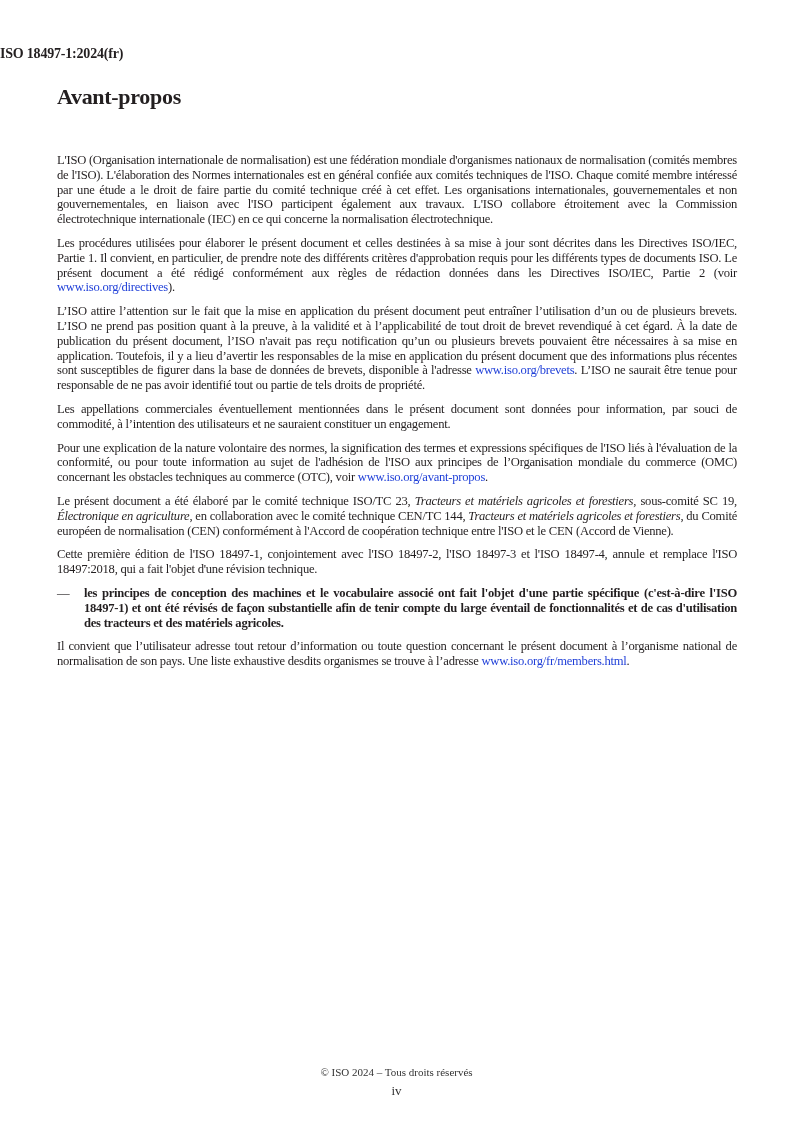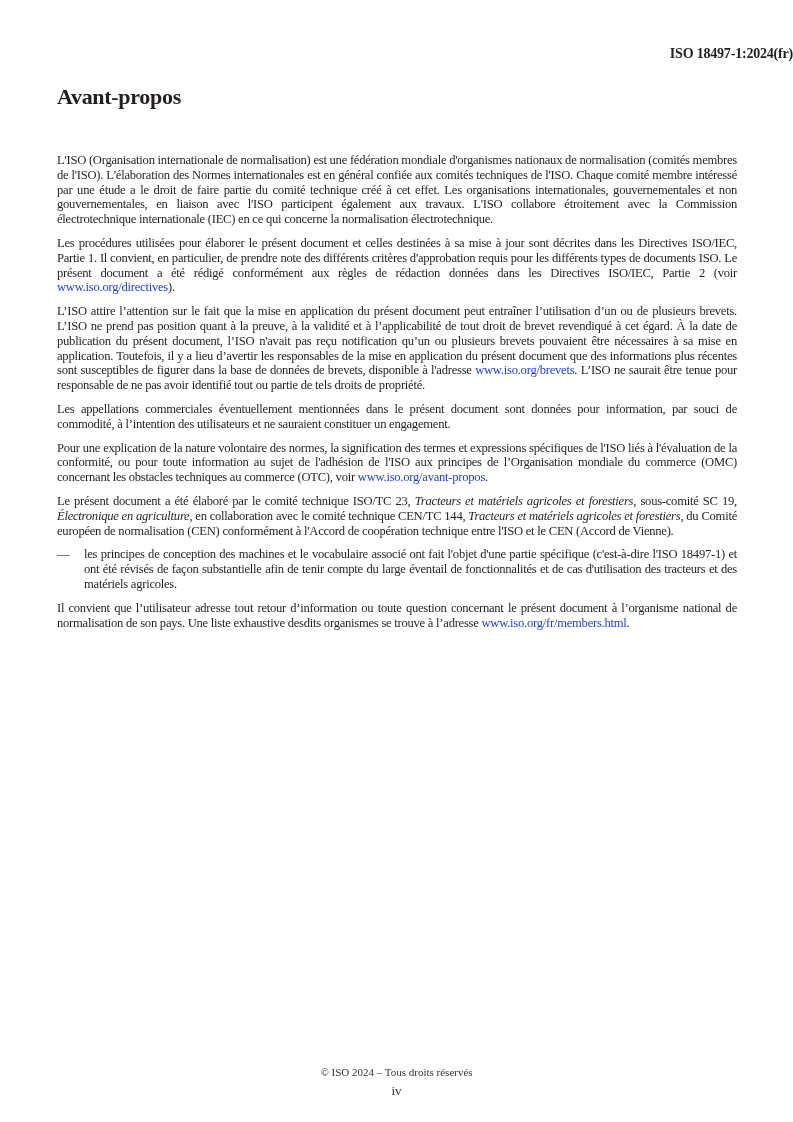--- a/index.html
+++ b/index.html
@@ -1,26 +1,26 @@
 <!DOCTYPE html>
 <html><head>
   <meta charset="utf-8">
   <style>
     html, body { margin: 0; padding: 0; background: #ffffff; }
     body { width: 793px; height: 1122px; position: relative; overflow: hidden;
            font-family: "Liberation Serif", "DejaVu Serif", serif; color: #231f20; }
-    .header { position: absolute; top: 46px; left: 0; width: 793px; text-align: right;
+    .header { position: absolute; top: 46px; left: 0; width: 793px; text-align: left;
               font-weight: bold; font-size: 14px; letter-spacing: -0.2px; }
     .title { position: absolute; top: 84px; left: 57px; font-size: 22px; font-weight: bold; margin: 0; letter-spacing: -0.3px; }
     .content { position: absolute; top: 129px; left: 57px; width: 680px; font-size: 12.6px; line-height: 14.8px; margin-top: 24px; }
     .content p { margin: 0 0 9px 0; text-align: justify; letter-spacing: -0.25px; }
     a.link { color: #1f3fd8; }
     .dash-item { display: flex; margin: 0 0 9px 0; }
     .dash { width: 27px; flex: none; }
-    .dash-text { flex: 1; text-align: justify; letter-spacing: -0.25px; }
+    .dash-text { flex: 1; text-align: justify; letter-spacing: -0.25px; font-weight: bold; }
     .footer { position: absolute; top: 1066px; left: 0; width: 793px; text-align: center; font-size: 11px; color: #333; }
     .page-num { position: absolute; top: 1083px; left: 0; width: 793px; text-align: center; font-size: 13px; color: #333; }
   </style>
 </head>
 <body>
 
 <div class="header">ISO 18497-1:2024(fr)</div>
 
 <h1 class="title">Avant-propos</h1>
 
@@ -30,20 +30,21 @@
   <p><span>Les procédures utilisées pour élaborer le présent document et celles destinées à sa mise à jour sont décrites dans les Directives ISO/IEC, Partie 1. Il convient, en particulier, de prendre note des différents critères d'approbation requis pour les différents types de documents ISO. Le présent document a été rédigé conformément aux règles de rédaction données dans les Directives ISO/IEC, Partie 2 (voir </span><a class="link">www.iso.org/directives</a><span>).</span></p>
 
   <p><span>L’ISO attire l’attention sur le fait que la mise en application du présent document peut entraîner l’utilisation d’un ou de plusieurs brevets. L’ISO ne prend pas position quant à la preuve, à la validité et à l’applicabilité de tout droit de brevet revendiqué à cet égard. À la date de publication du présent document, l’ISO n'avait pas reçu notification qu’un ou plusieurs brevets pouvaient être nécessaires à sa mise en application. Toutefois, il y a lieu d’avertir les responsables de la mise en application du présent document que des informations plus récentes sont susceptibles de figurer dans la base de données de brevets, disponible à l'adresse </span><a class="link">www.iso.org/brevets</a><span>. L’ISO ne saurait être tenue pour responsable de ne pas avoir identifié tout ou partie de tels droits de propriété.</span></p>
 
   <p>Les appellations commerciales éventuellement mentionnées dans le présent document sont données pour information, par souci de commodité, à l’intention des utilisateurs et ne sauraient constituer un engagement.</p>
 
   <p><span>Pour une explication de la nature volontaire des normes, la signification des termes et expressions spécifiques de l'ISO liés à l'évaluation de la conformité, ou pour toute information au sujet de l'adhésion de l'ISO aux principes de l’Organisation mondiale du commerce (OMC) concernant les obstacles techniques au commerce (OTC), voir </span><a class="link">www.iso.org/avant-propos</a><span>.</span></p>
 
   <p><span>Le présent document a été élaboré par le comité technique ISO/TC 23, </span><i>Tracteurs et matériels agricoles et forestiers</i><span>, sous-comité SC 19, </span><i>Électronique en agriculture</i><span>, en collaboration avec le comité technique CEN/TC 144, </span><i>Tracteurs et matériels agricoles et forestiers</i><span>, du Comité européen de normalisation (CEN) conformément à l'Accord de coopération technique entre l'ISO et le CEN (Accord de Vienne).</span></p>
 
+  <p>Cette première édition de l'ISO 18497-1, conjointement avec l'ISO 18497-2, l'ISO 18497-3 et l'ISO 18497-4, annule et remplace l'ISO 18497:2018, qui a fait l'objet d'une révision technique.</p>
 
 
   <div class="dash-item">
     <span class="dash">—</span>
     <span class="dash-text">les principes de conception des machines et le vocabulaire associé ont fait l'objet d'une partie spécifique (c'est-à-dire l'ISO 18497-1) et ont été révisés de façon substantielle afin de tenir compte du large éventail de fonctionnalités et de cas d'utilisation des tracteurs et des matériels agricoles.</span>
   </div>
 
 
   <p><span>Il convient que l’utilisateur adresse tout retour d’information ou toute question concernant le présent document à l’organisme national de normalisation de son pays. Une liste exhaustive desdits organismes se trouve à l’adresse </span><a class="link">www.iso.org/fr/members.html</a><span>.</span></p>
 </div>

